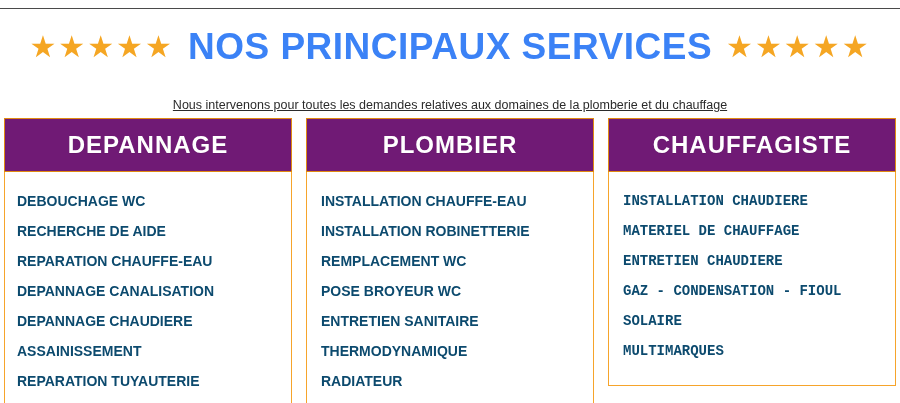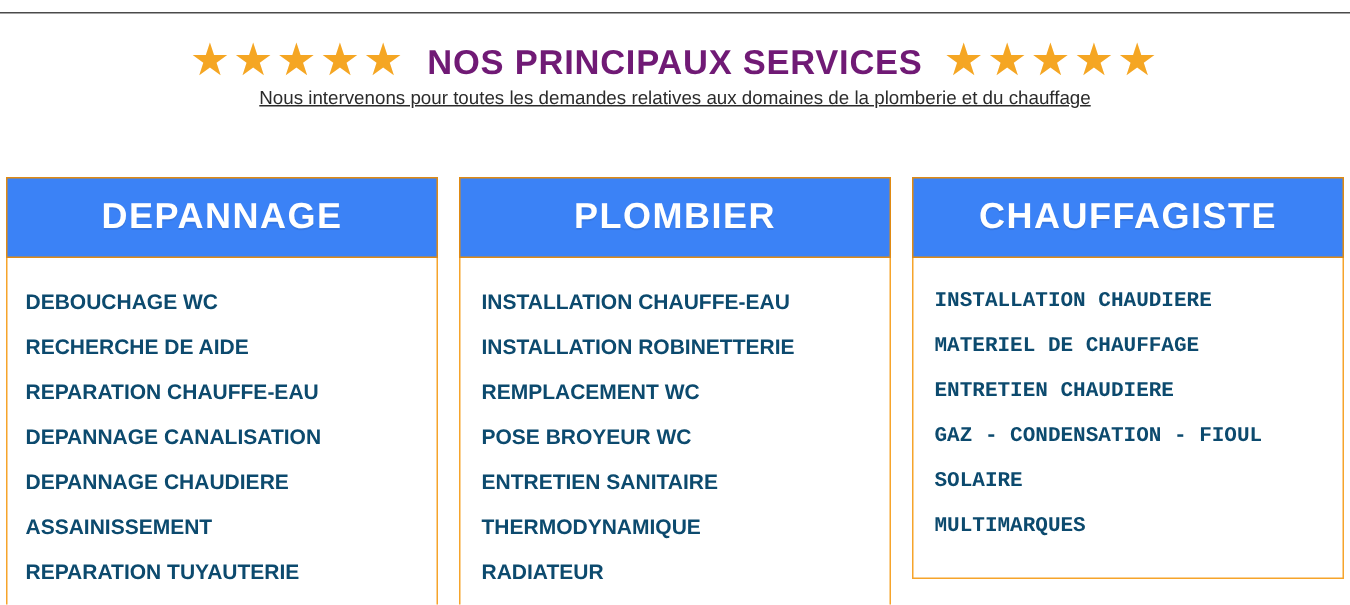--- a/index.html
+++ b/index.html
@@ -36,28 +36,28 @@
     gap: 14px;
   }
   .stars {
     color: #f5a623;
     font-size: 30px;
     letter-spacing: 2px;
     line-height: 1;
     white-space: nowrap;
   }
   .main-title {
-    font-size: 23px;
+    font-size: 37px;
     font-weight: bold;
-    color: #701a75;
+    color: #3b82f6;
     letter-spacing: 0.5px;
     white-space: nowrap;
   }
   .subtitle {
-    margin-top: 2px;
+    margin-top: 30px;
     font-size: 12.5px;
     color: #2b2b2b;
     text-decoration: underline;
   }
   .columns {
     position: absolute;
     top: 118px;
     left: 0;
     width: 900px;
     display: flex;
@@ -65,21 +65,21 @@
     padding: 0 0px;
     box-sizing: border-box;
   }
   .col {
     width: 288px;
     box-sizing: border-box;
   }
   .col.c1 { margin-left: 4px; }
   .col.c3 { margin-right: 4px; }
   .col-head {
-    background: #3b82f6;
+    background: #701a75;
     border: 1px solid #e08a12;
     height: 52px;
     display: flex;
     align-items: center;
     justify-content: center;
   }
   .col-head-text {
     color: #ffffff;
     font-size: 24px;
     font-weight: bold;

